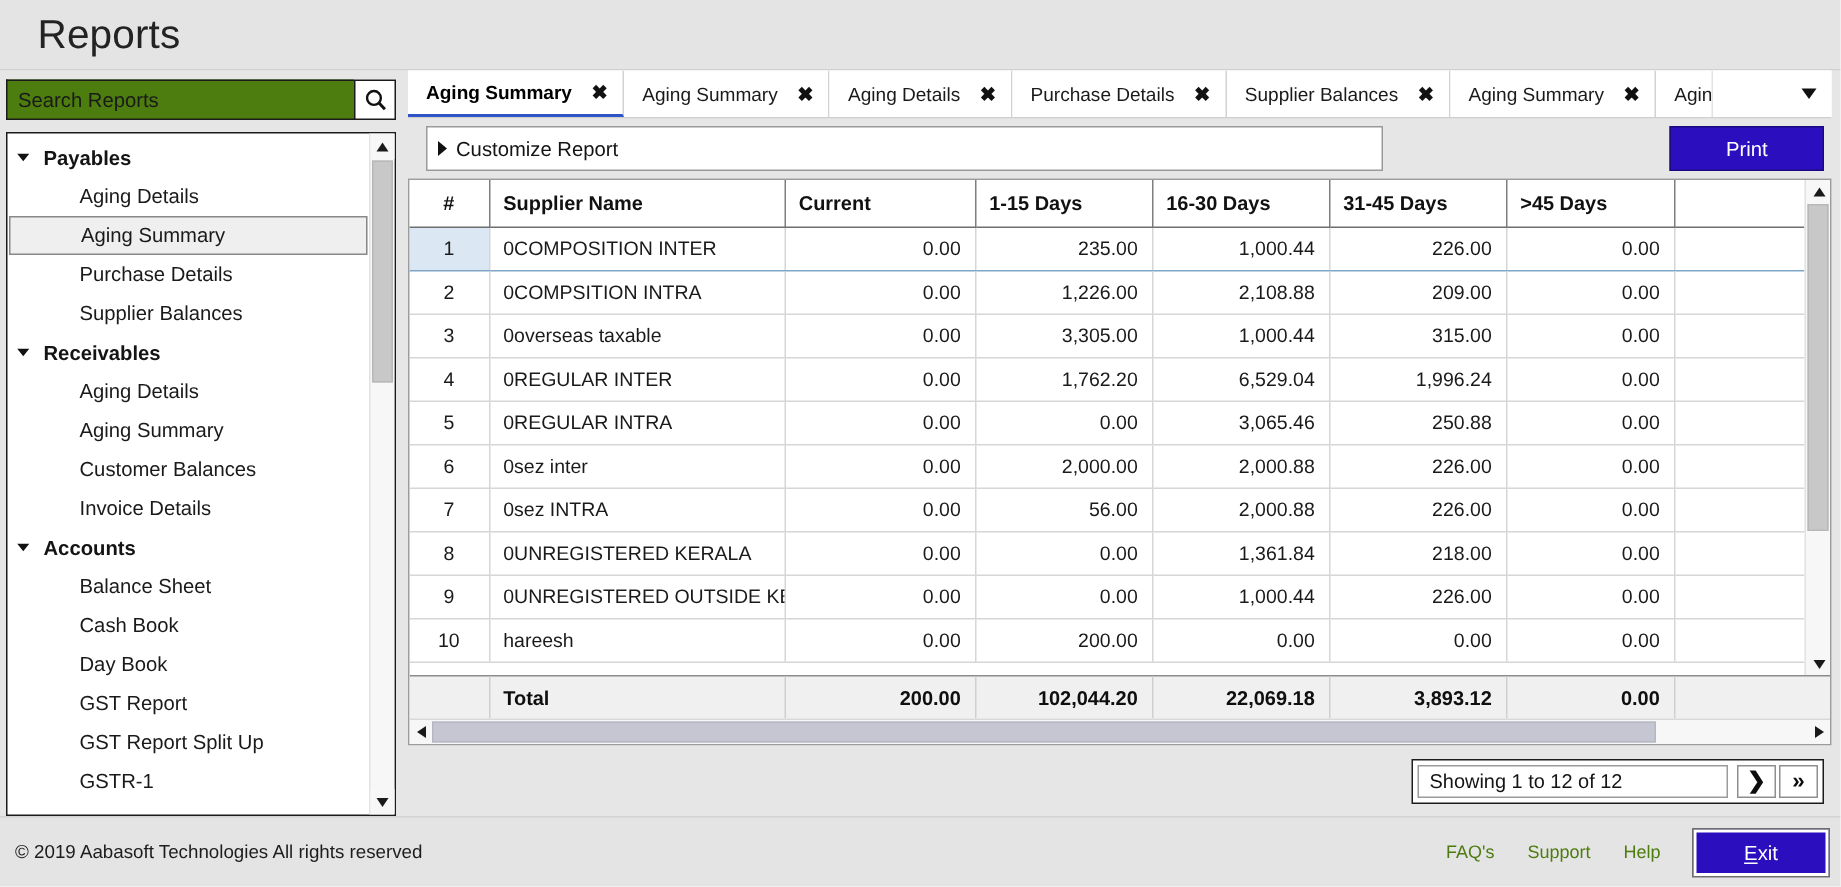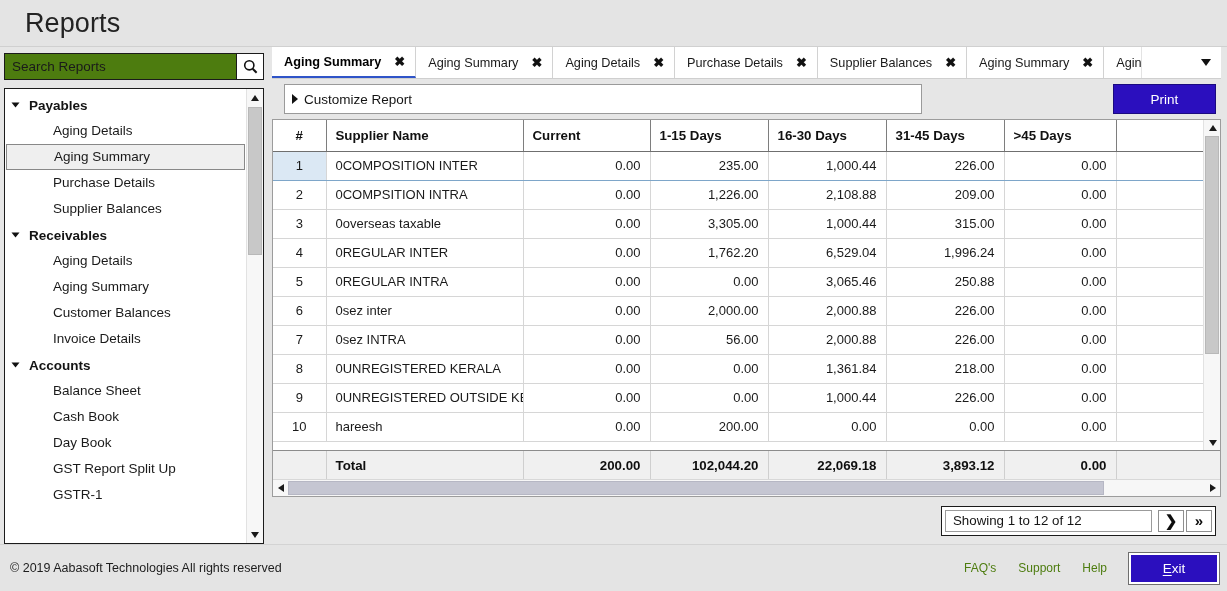--- a/index.html
+++ b/index.html
@@ -555,20 +555,21 @@
               <div class="tree-item">Aging Summary</div>
               <div class="tree-item">Customer Balances</div>
               <div class="tree-item">Invoice Details</div>
               <div class="tree-group">
                 <span class="tri"></span>
                 <span>Accounts</span>
               </div>
               <div class="tree-item">Balance Sheet</div>
               <div class="tree-item">Cash Book</div>
               <div class="tree-item">Day Book</div>
+              <div class="tree-item">GST Report</div>
               <div class="tree-item">GST Report Split Up</div>
               <div class="tree-item">GSTR-1</div>
             </div>
         </div>
         <div class="vscroll">
           <div class="arrow">
             <span class="tri-up"></span>
           </div>
           <div class="thumb" style="top:18px; height:148px;"></div>
           <div class="arrow">

